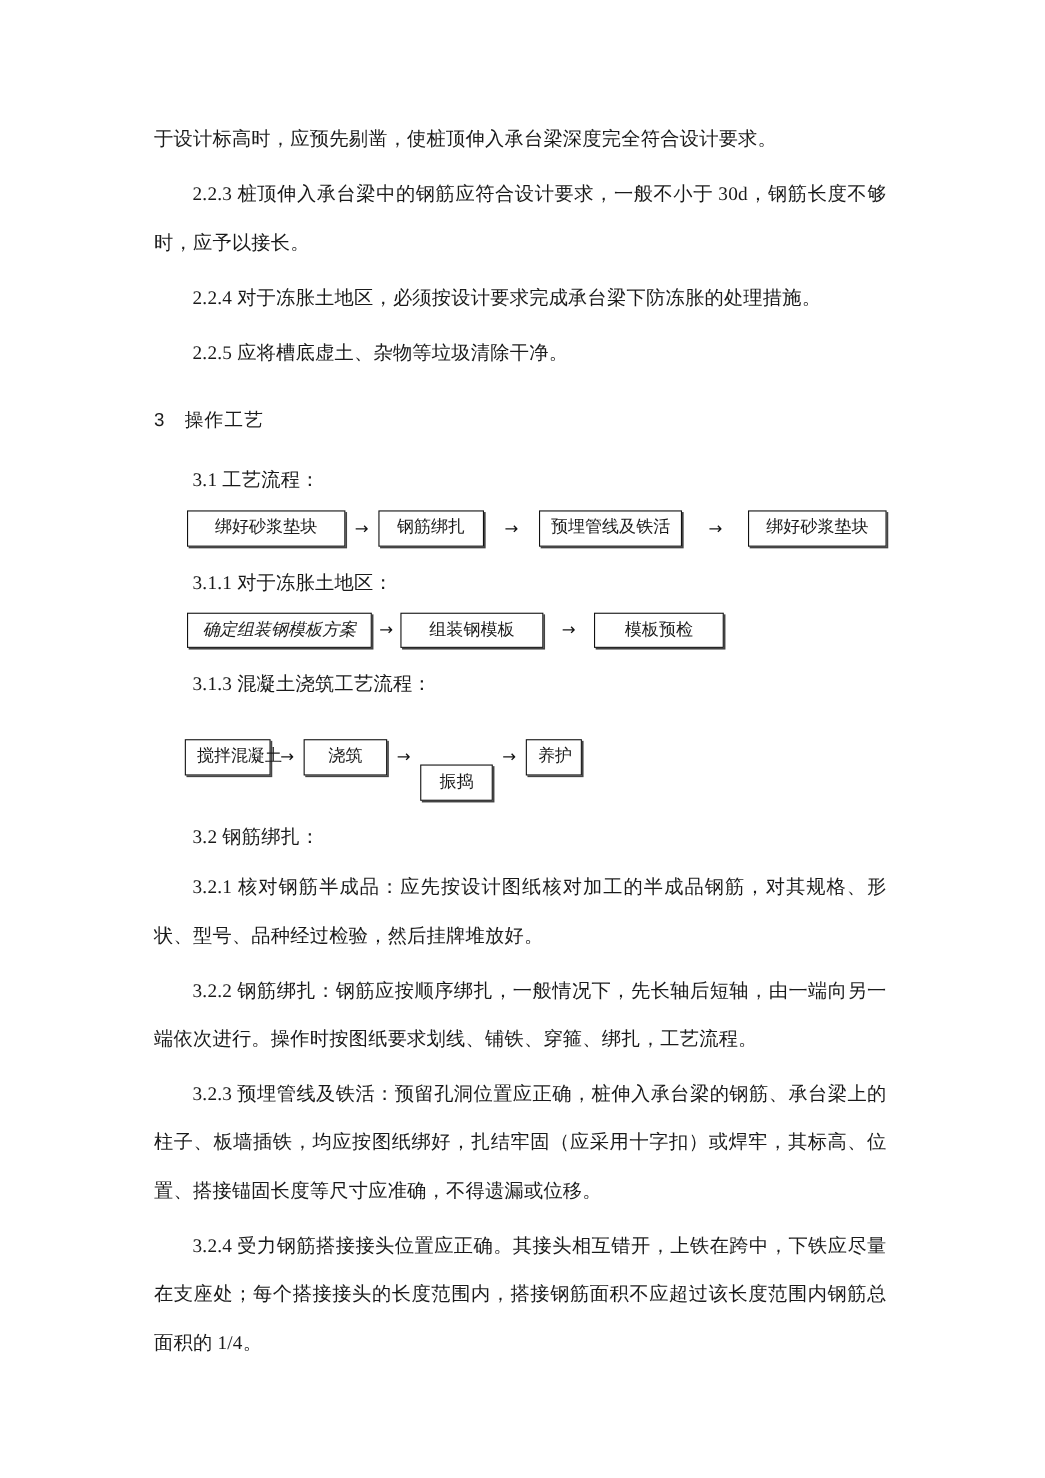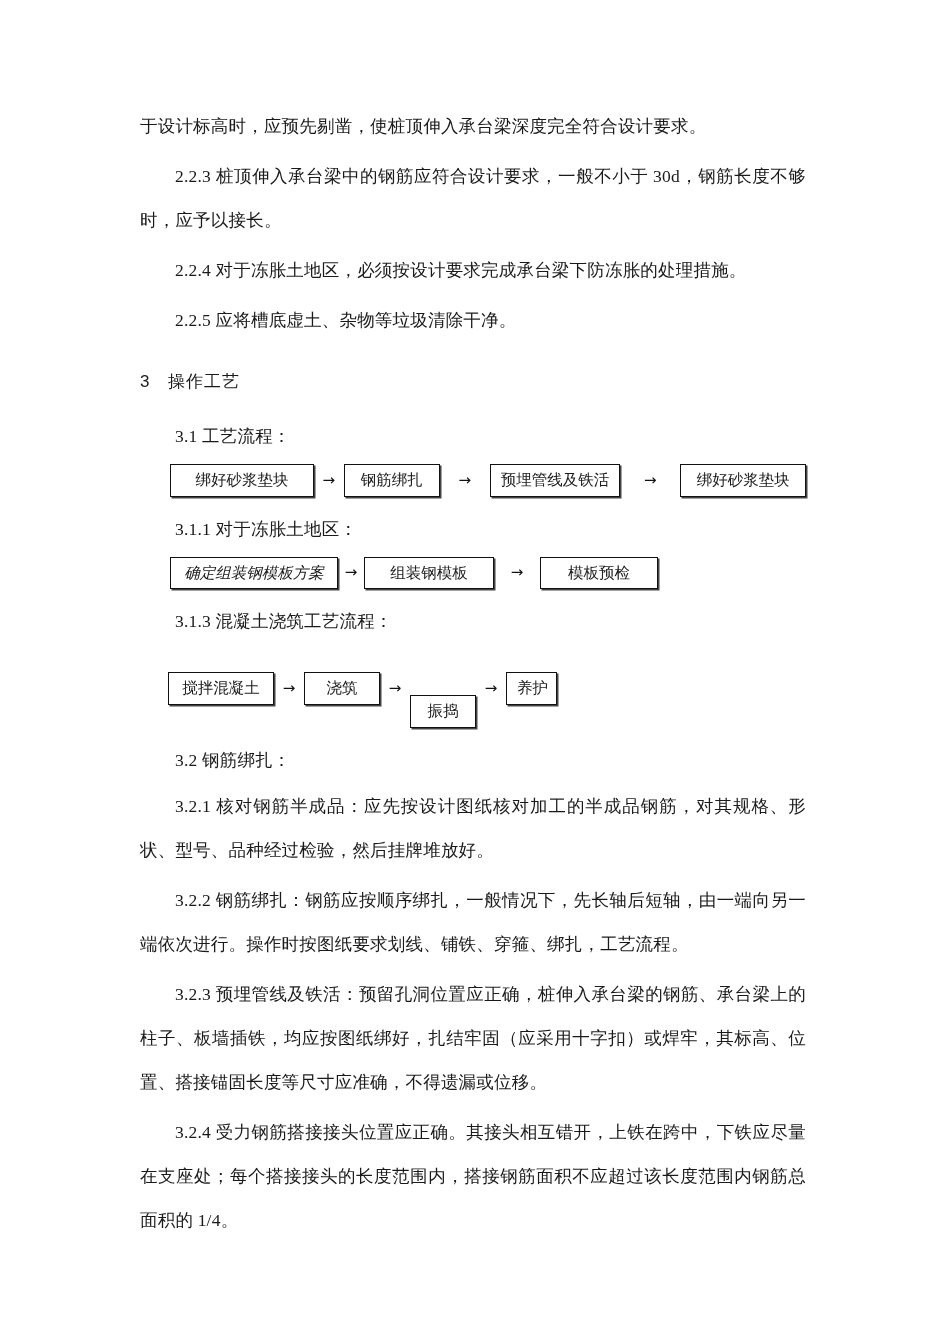--- a/index.html
+++ b/index.html
@@ -108,21 +108,21 @@
 
   
   .flow-2 .flow-box.b0 { width: 168px; font-style: italic; }
   .flow-2 .flow-box.b1 { width: 130px; }
   .flow-2 .flow-box.b2 { width: 118px; }
   .flow-2 .flow-arrow.a0 { width: 26px; }
   .flow-2 .flow-arrow.a1 { width: 46px; }
 
   
   .flow-3 { padding-left: 28px; }
-  .flow-3 .flow-box.b0 { width: 106px; }
+  .flow-3 .flow-box.b0 { width: 78px; }
   .flow-3 .flow-box.b1 { width: 76px; }
   .flow-3 .flow-box.b2 { width: 66px; margin-top: 46px; }
   .flow-3 .flow-box.b3 { width: 51px; }
   .flow-3 .flow-arrow { width: 30px; }
 </style>
 </head>
 <body>
 
 <div class="page">
   <div class="content">

